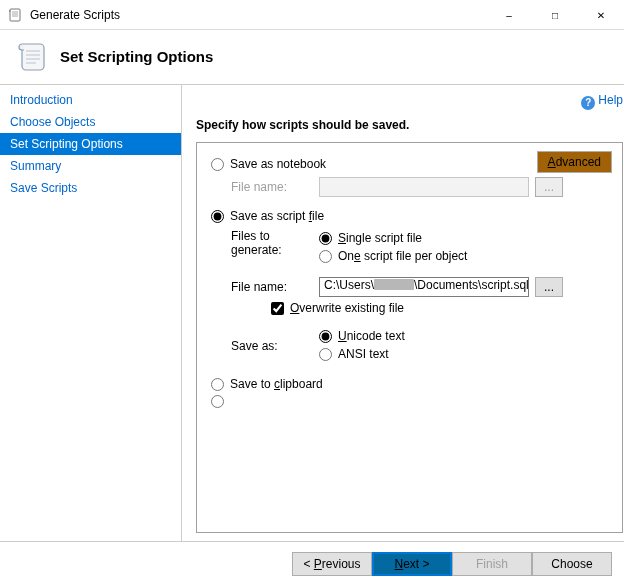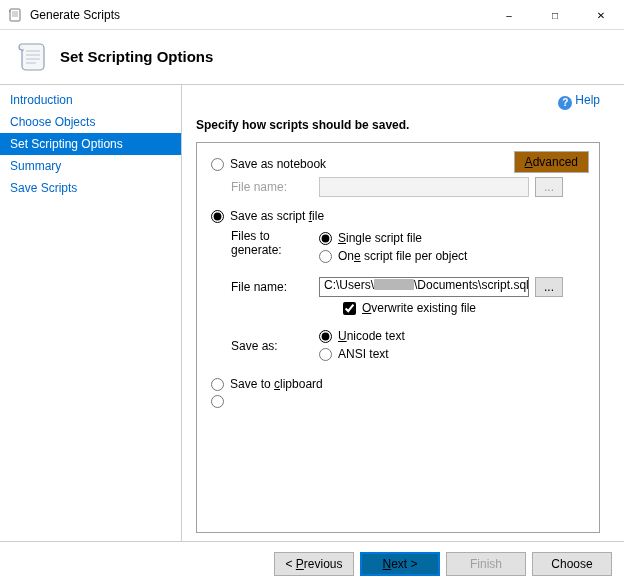--- a/index.html
+++ b/index.html
@@ -61,21 +61,21 @@
     color: #0066cc;
     cursor: pointer;
     font-size: 12px;
   }
   .sidebar-item.active {
     background: #0078d7;
     color: #fff;
   }
   .content {
     flex: 1;
-    padding: 8px 24px 8px 14px;
+    padding: 8px 1px 8px 14px;
     display: flex;
     flex-direction: column;
     min-height: 0;
     justify-content: center;
   }
   .help-row { text-align: right; margin-bottom: 6px; }
   .help-link { color: #0066cc; cursor: pointer; }
   .help-link .hicon2 {
     display: inline-block; width: 14px; height: 14px;
     border-radius: 50%; background: #3a8de0; color: #fff;
@@ -118,21 +118,20 @@
     display: inline-flex; align-items: center; justify-content: center;
     padding: 0;
   }
   .browse[disabled] { color: #a0a0a0; background: #ededed; cursor: default; }
   .underline-letter { text-decoration: underline; }
   .footer {
     border-top: 1px solid #ccc;
     padding: 10px 12px;
     display: flex;
     justify-content: flex-end;
-    gap: 6px;
   }
   .footer button {
     min-width: 80px; height: 24px;
     border: 1px solid #adadad; background: #e1e1e1;
     font-family: inherit; font-size: 12px; cursor: pointer;
     padding: 0 10px;
   }
   .footer button.primary {
     border: 2px solid #0078d7; background: #0369a1;
   }
@@ -233,21 +232,21 @@
           <span class="lbl fname-lbl">File name:</span>
           <span style="position:relative; display:inline-block;">
             <input id="fname-input" class="textin" style="width: 210px;">
             <span id="fname-overlay" style="position:absolute; left:5px; top:1px; font-size:12px; pointer-events:none; white-space:nowrap;">
               <span>C:\Users\</span><span class="redact" style="width:40px;">xxxx</span><span>\Documents\script.sql</span>
             </span>
           </span>
           <span style="width:6px;"></span>
           <button class="browse">...</button>
         </div>
-        <div class="row" style="margin-left:112px;">
+        <div class="row" style="margin-left:40px;">
           <input type="checkbox" class="check" checked="" style="">
           <span class="lbl"><span class="underline-letter">O</span>verwrite existing file</span>
         </div>
 
         <div class="row" style="align-items:flex-start; margin-top:10px;">
           <span class="lbl fname-lbl" style="margin-top:14px;">Save as:</span>
           <div>
             <div class="row">
               <input type="radio" class="radio" name="enc" checked="" style="">
               <span class="lbl"><span class="underline-letter">U</span>nicode text</span>

